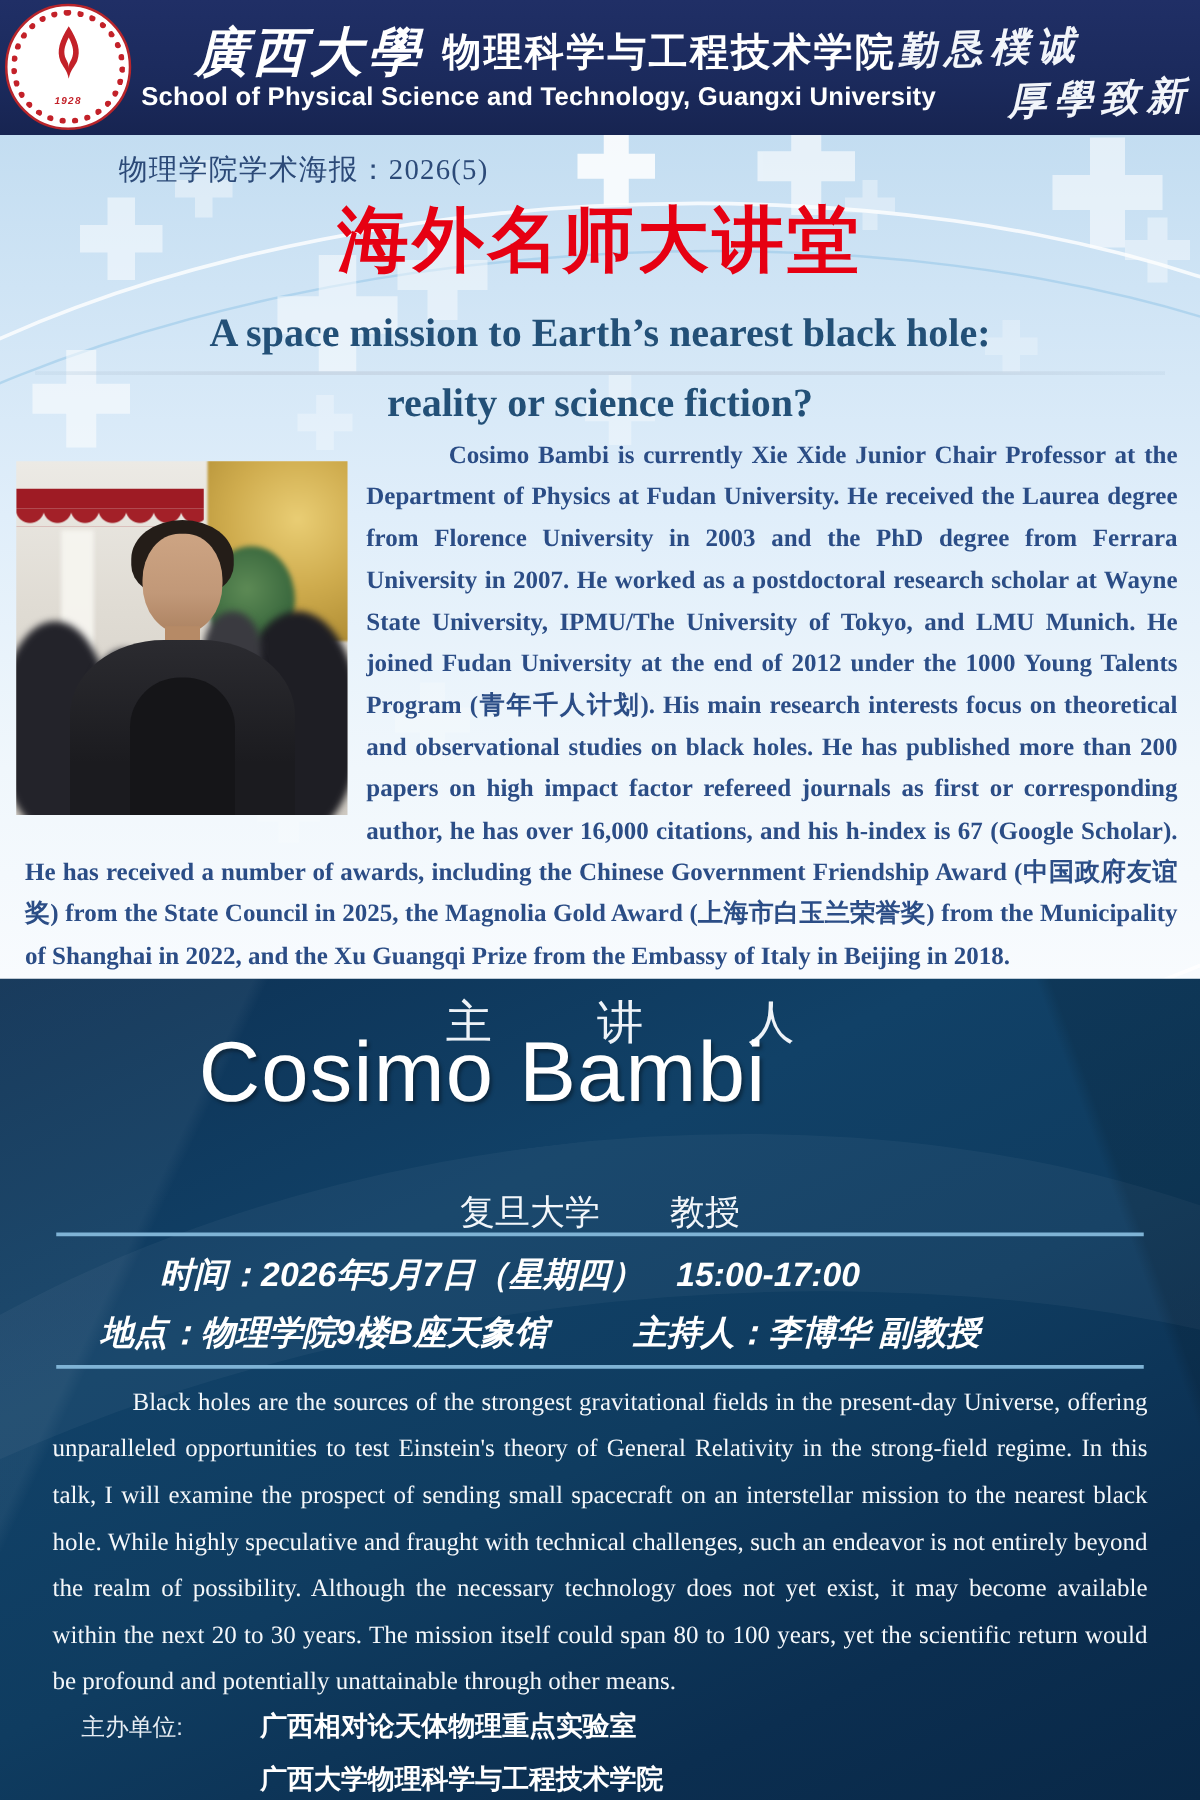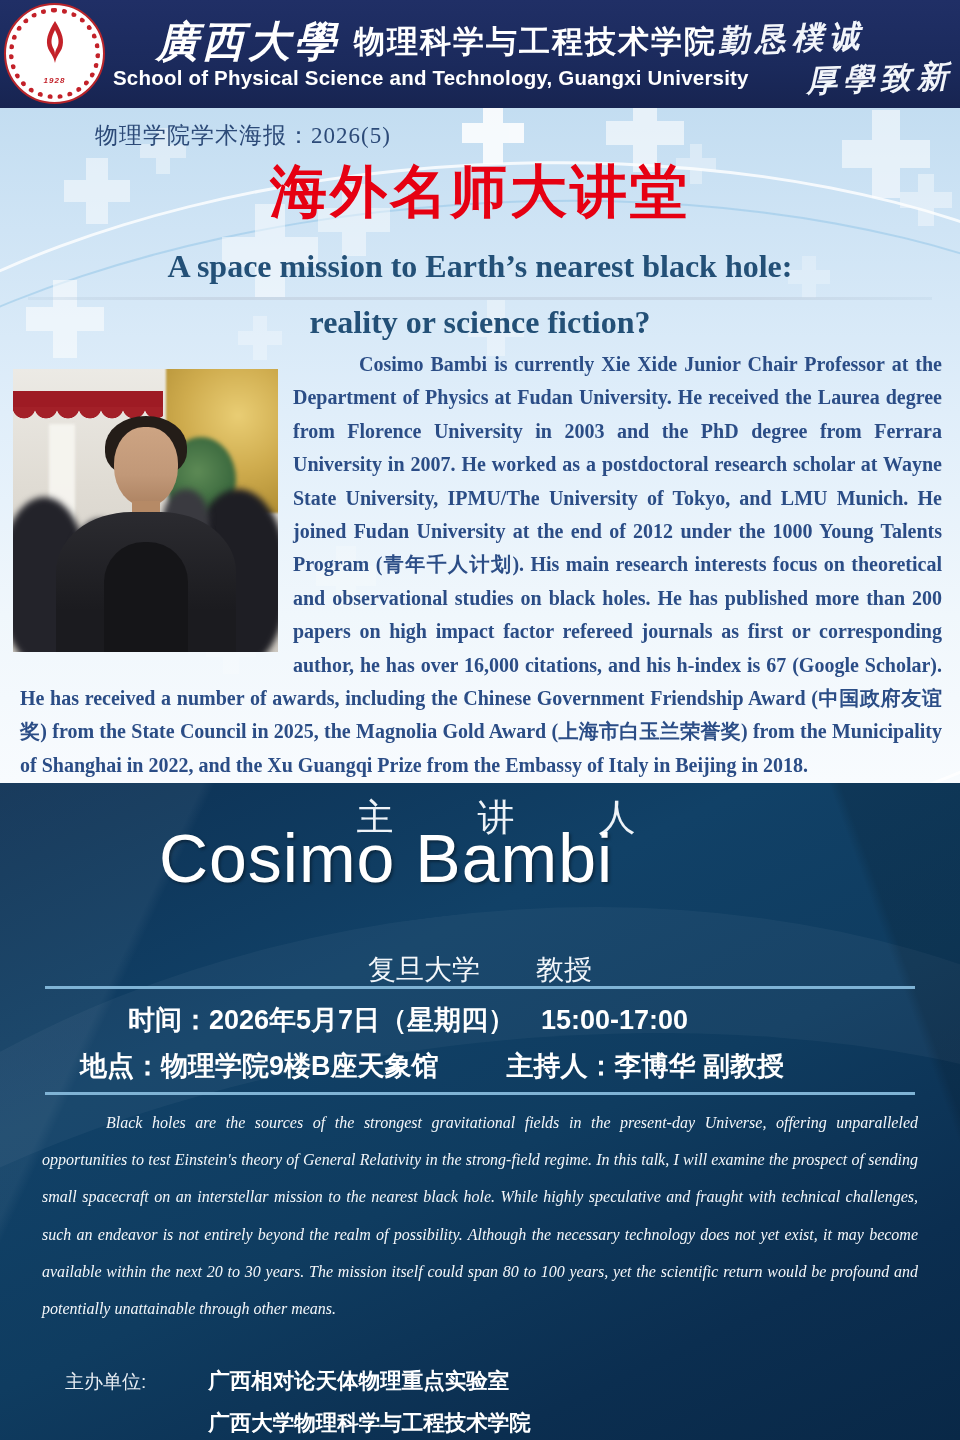--- a/index.html
+++ b/index.html
@@ -79,26 +79,26 @@
                    linear-gradient(250deg,rgba(0,0,0,.14) 0 10%,rgba(0,0,0,0) 11%);pointer-events:none;}
   .spk-label{position:absolute;left:16px;width:960px;top:10px;text-align:center;z-index:2;
              font-size:37px;letter-spacing:84px;text-indent:84px;white-space:nowrap;color:#eef3f8;}
   .spk-name{position:absolute;left:0;width:772px;top:36px;text-align:center;z-index:2;
             font-size:68px;font-weight:normal;letter-spacing:1px;color:#fff;
             text-shadow:2px 2px 3px rgba(0,0,0,.35);}
   .spk-aff{position:absolute;left:0;width:960px;top:168px;text-align:center;z-index:2;font-size:28px;color:#f2f6fa;}
   .rule{position:absolute;left:45px;right:45px;height:3px;background:#7fb3d5;z-index:2;}
   .rule1{top:203px;} .rule2{top:309px;}
   .detail-row{position:absolute;left:0;width:816px;text-align:center;z-index:2;
-              font-size:27px;font-weight:bold;white-space:nowrap;color:#fff;}
+              font-size:27px;font-weight:bold;white-space:nowrap;color:#fff;font-style:italic;}
   .row-time{top:219px;} .row-venue{top:265px;padding-left:24px;}
   .gap-sm{display:inline-block;width:26px;} .gap-lg{display:inline-block;width:68px;}
   .abstract{position:absolute;left:42px;right:42px;top:321px;z-index:2;
-            font-family:"Liberation Serif",serif;font-size:16px;line-height:37.2px;
-            text-align:justify;text-indent:64px;color:#f4f7fa;font-style:italic;}
+            font-family:"Liberation Serif",serif;font-size:20px;line-height:37.2px;
+            text-align:justify;text-indent:64px;color:#f4f7fa;}
   .footer{position:absolute;left:65px;top:583px;z-index:2;display:flex;align-items:flex-start;}
   .footer-label{font-size:19px;color:#e8eef4;padding-top:3px;}
   .footer-orgs{margin-left:62px;display:flex;flex-direction:column;gap:13px;
                font-size:21.5px;font-weight:bold;color:#fff;}
 </style>
 </head>
 <body>
 
 <div id="poster">
 

